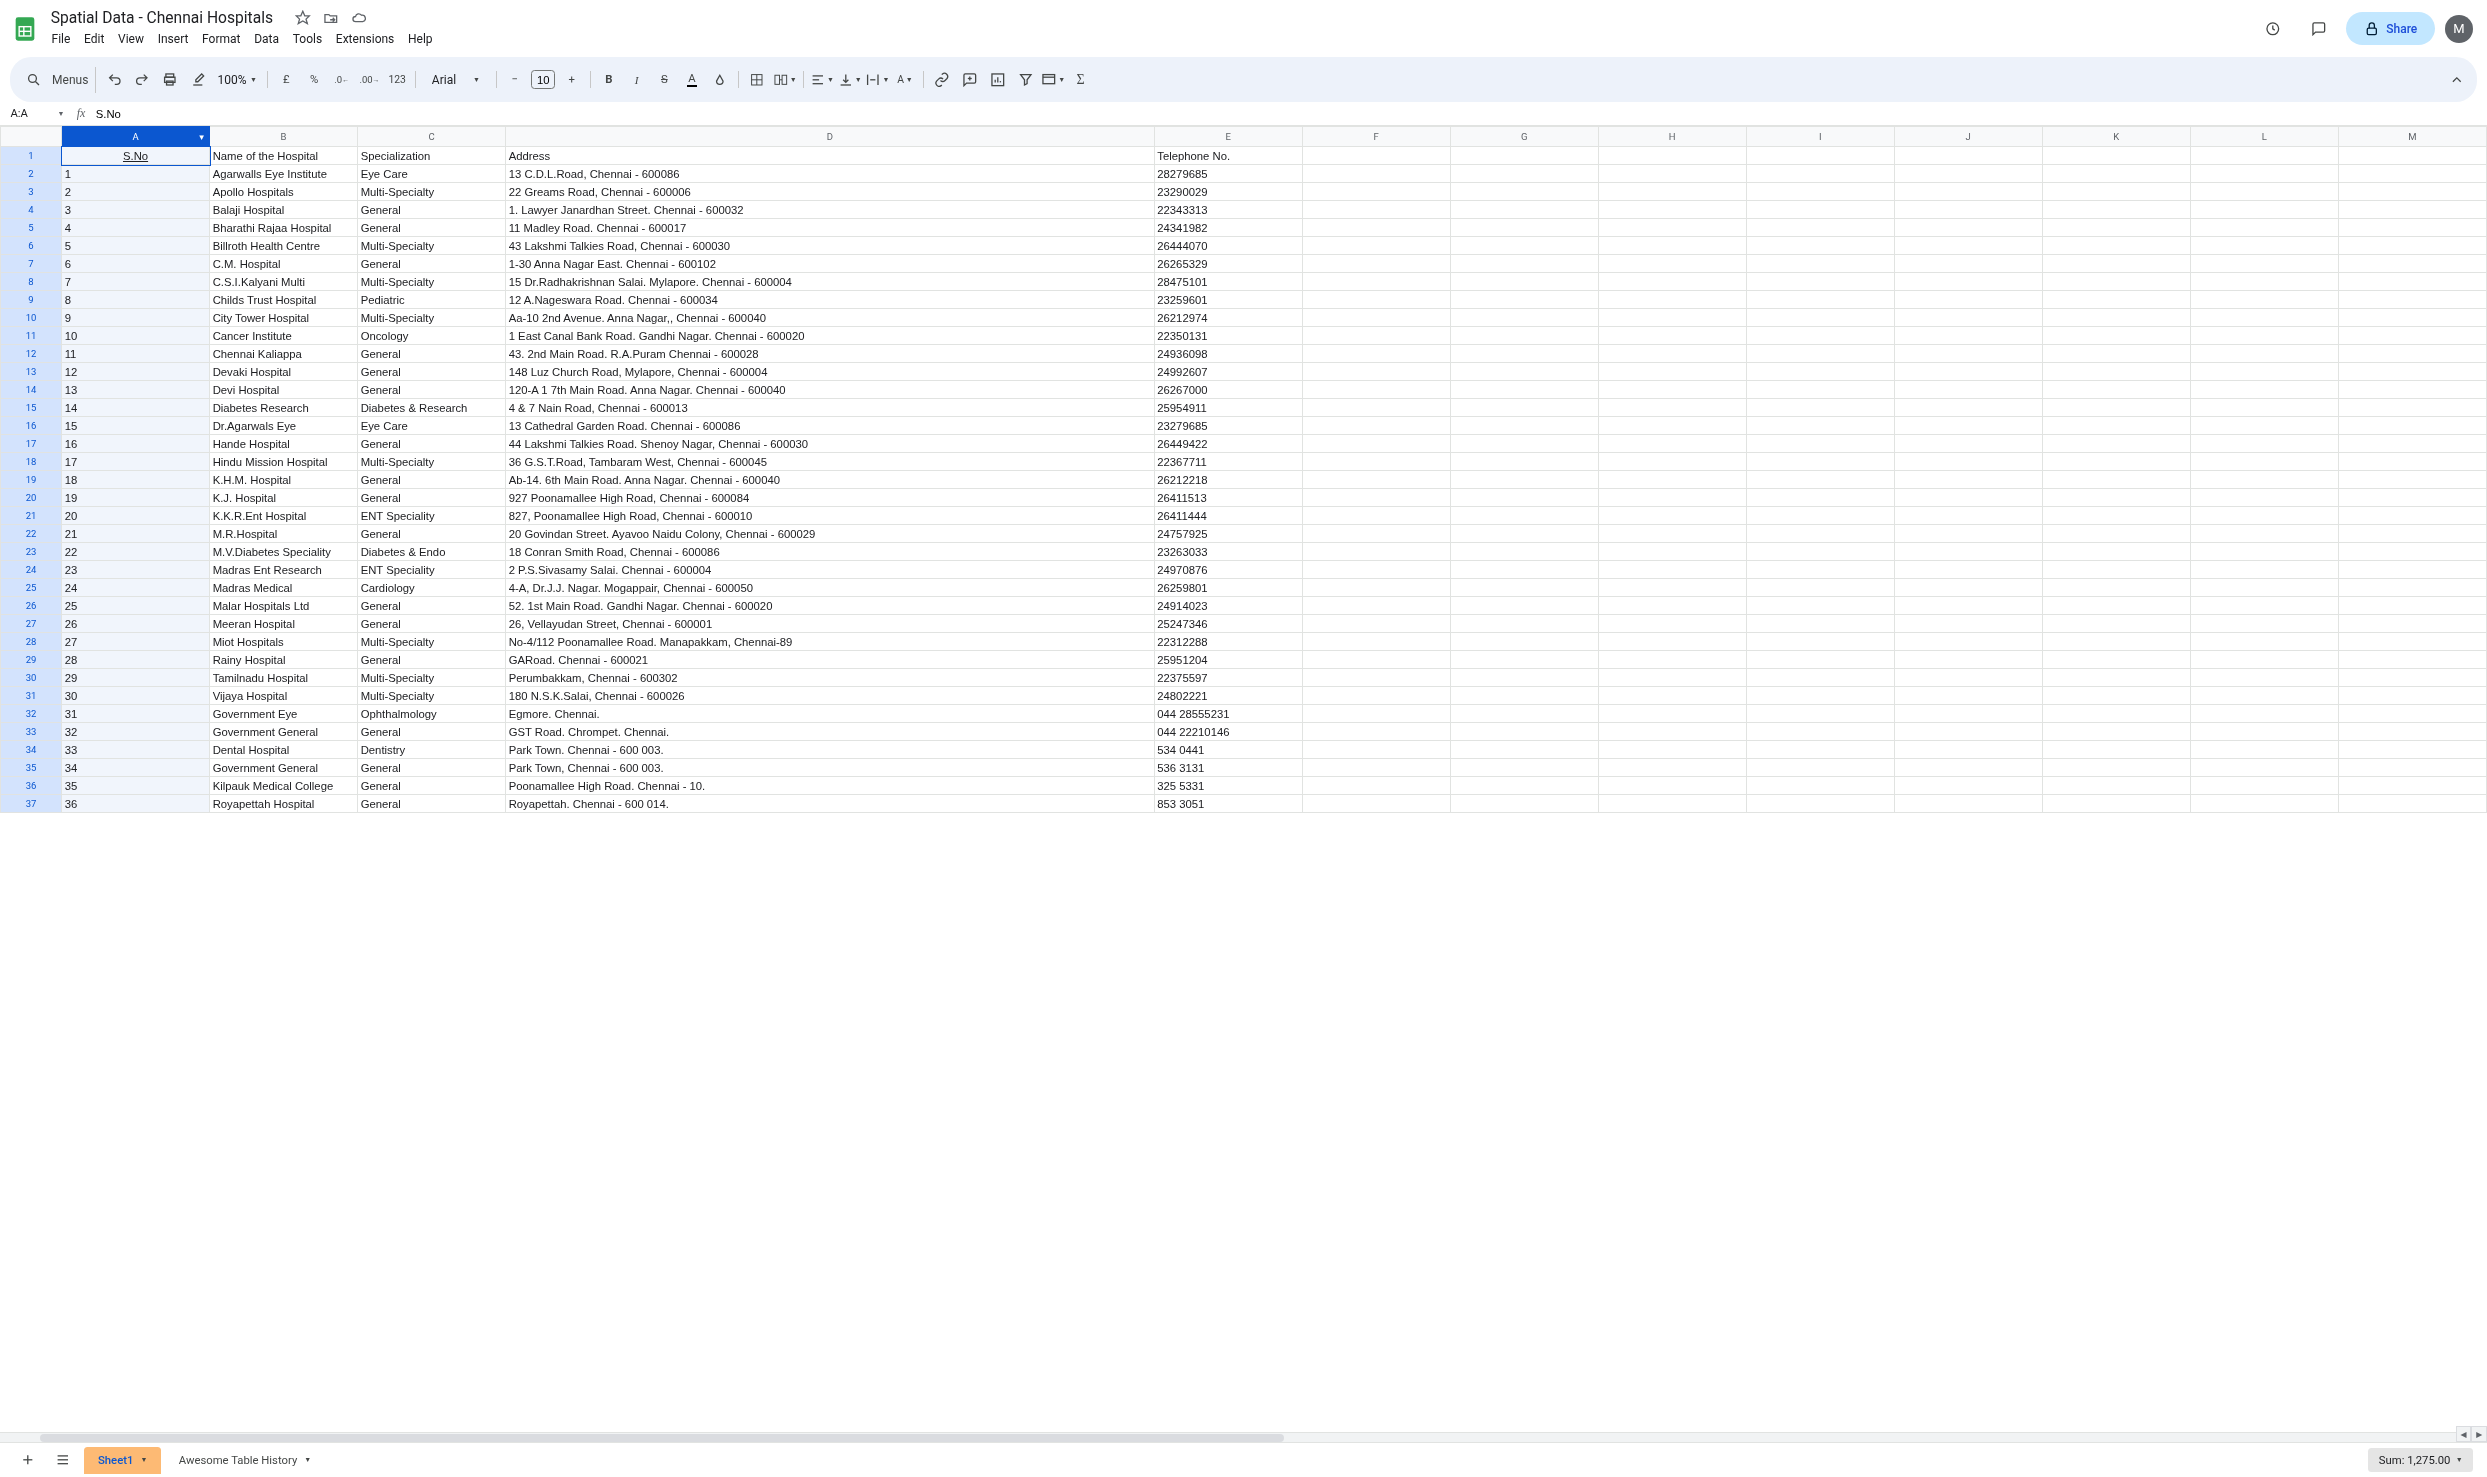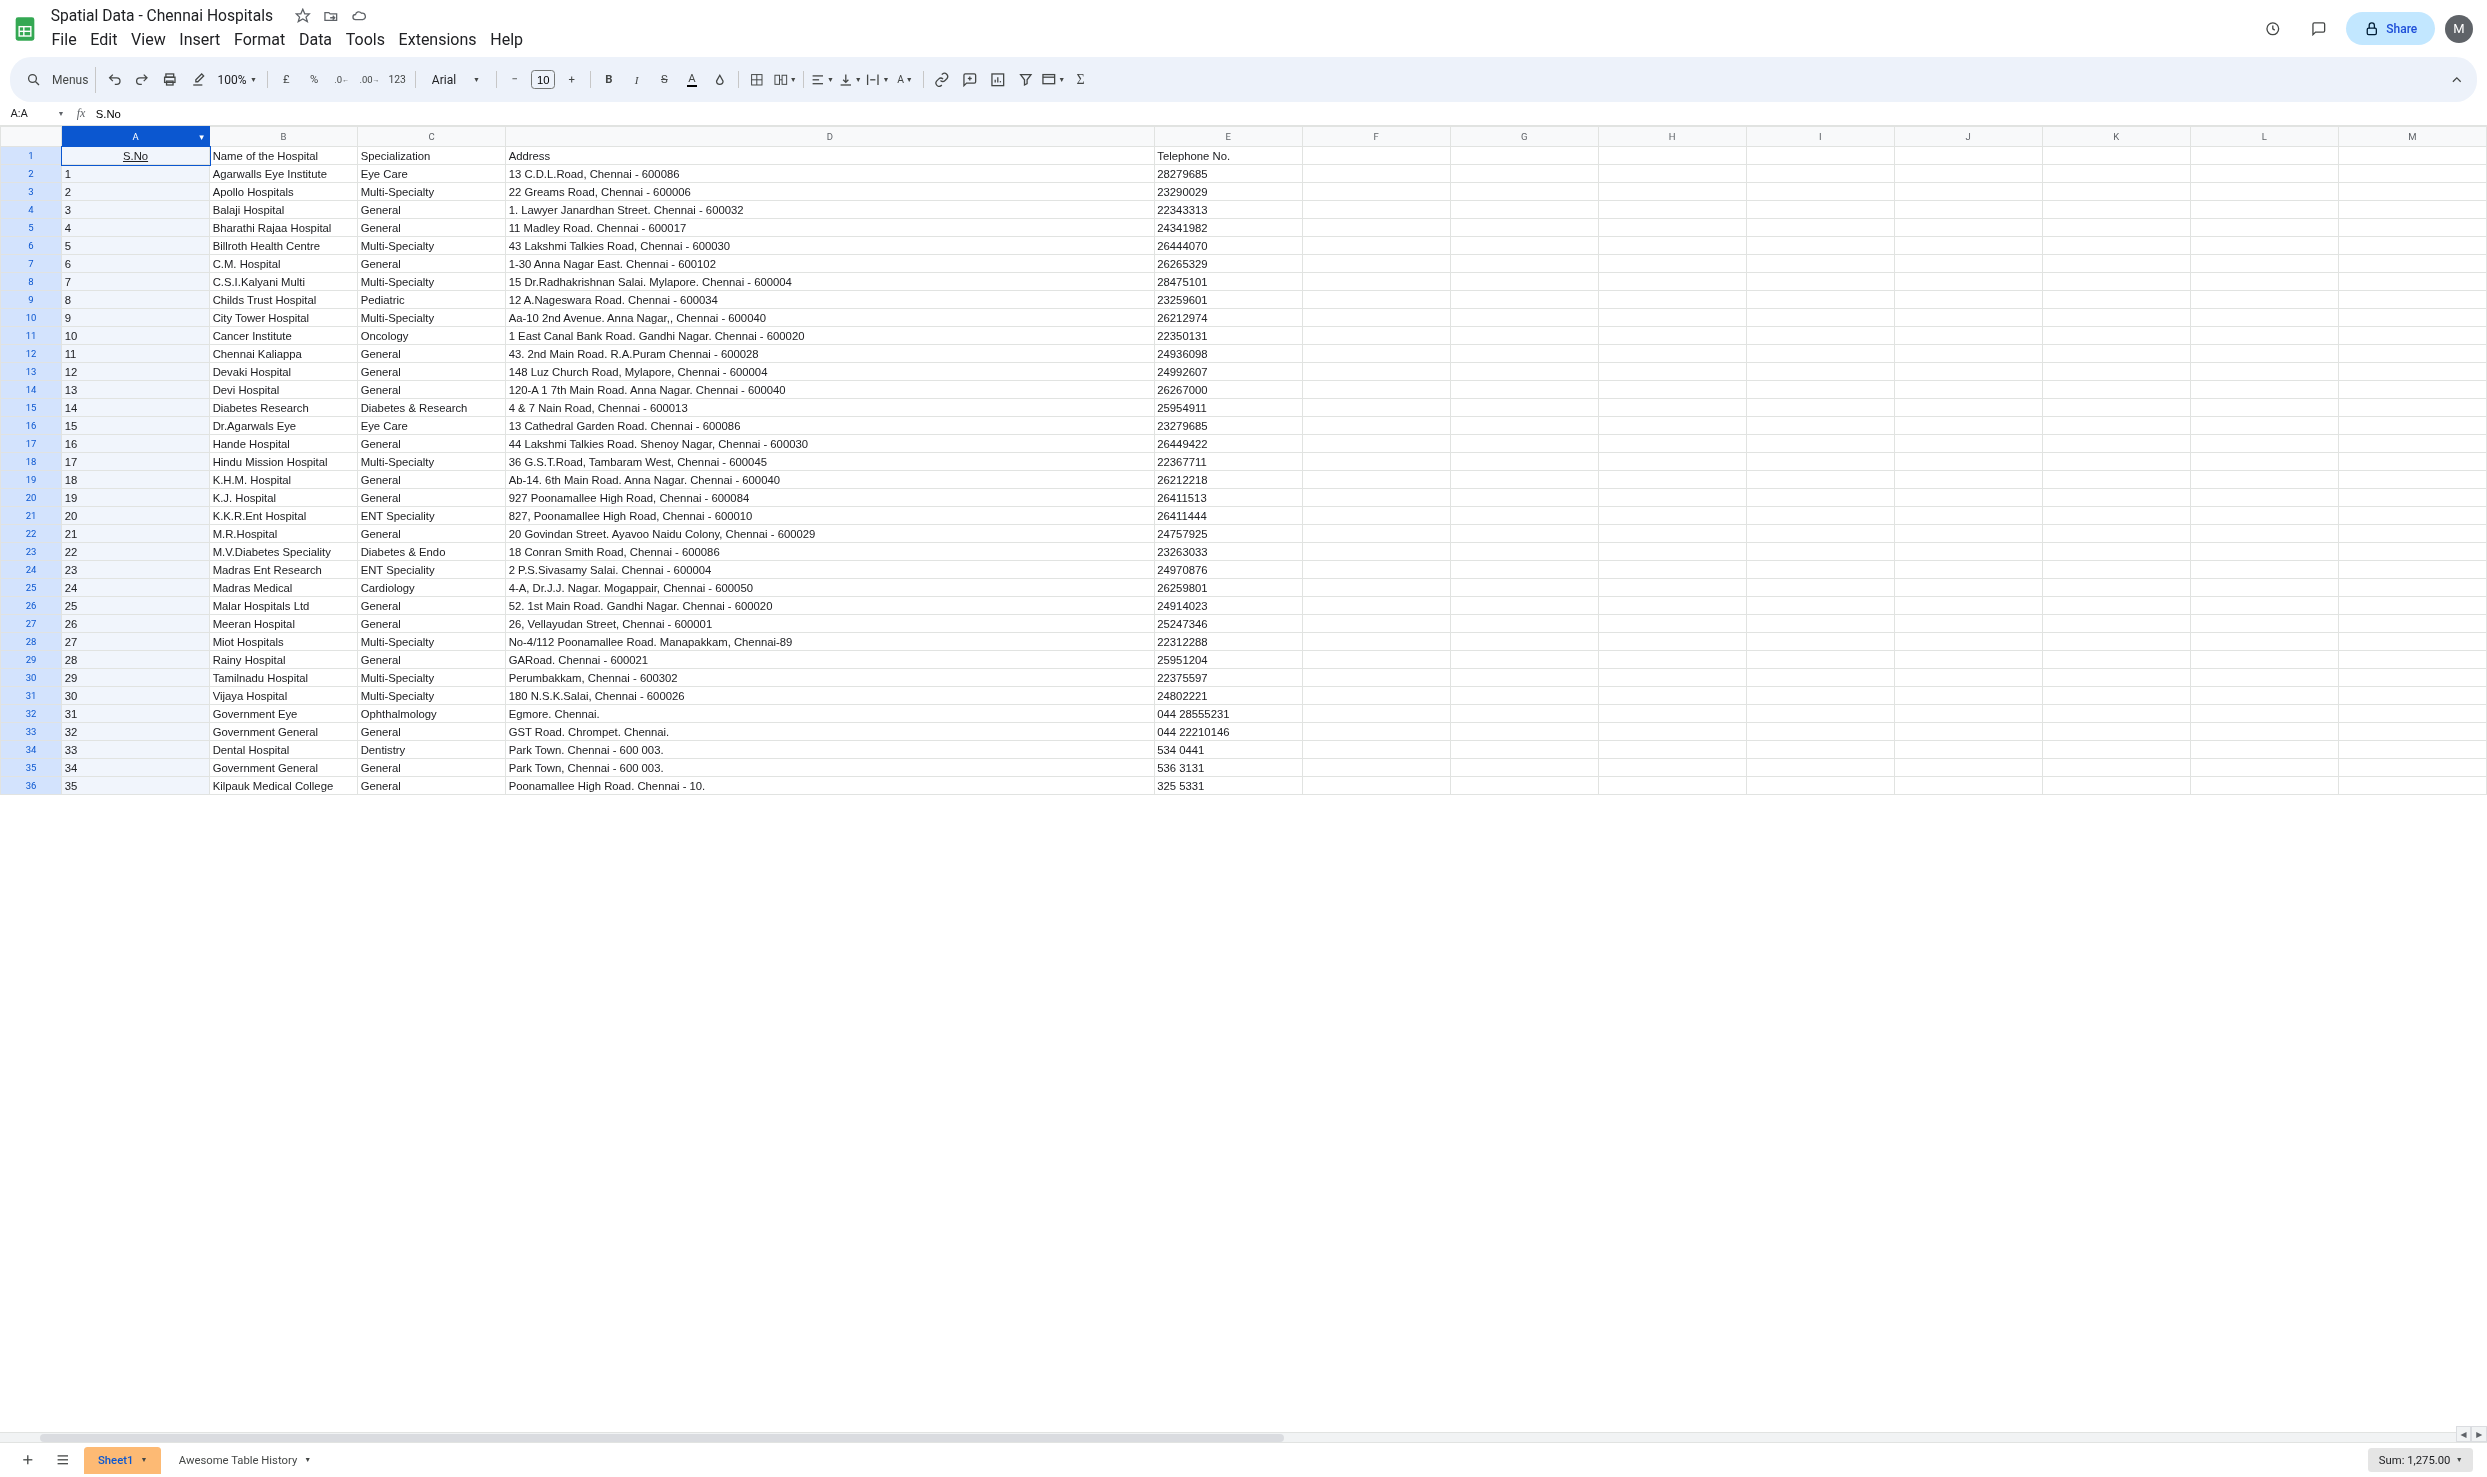--- a/index.html
+++ b/index.html
@@ -7,21 +7,21 @@
 
 
 .header { display: flex; align-items: center; padding: 7px 14px 0 7px; height: 50px; }
 .sheets-logo { width: 35px; height: 35px; display: flex; align-items: center; justify-content: center; }
 .sheets-logo svg { width: 28px; height: 28px; }
 .title-area { flex: 1; display: flex; flex-direction: column; margin-left: 3.5px; }
 .title-row { display: flex; align-items: center; gap: 16px; }
 .doc-title { font-size: 15.6px; color: #202124; padding: 1.7px 5.2px; }
 .title-icons { display: flex; gap: 10.4px; color: #5f6368; }
 .title-icons span { cursor: pointer; width: 17.4px; height: 17.4px; display: flex; align-items: center; justify-content: center; }
-.menu-bar { display: flex; gap: 1.7px; font-size: 16px; color: #202124; }
+.menu-bar { display: flex; gap: 1.7px; font-size: 12px; color: #202124; }
 .menu-item { padding: 3.5px 6px; cursor: pointer; border-radius: 3.5px; }
 .header-right { display: flex; align-items: center; gap: 10.4px; }
 .header-icon-btn { width: 35px; height: 35px; display: flex; align-items: center; justify-content: center; color: #5f6368; cursor: pointer; border-radius: 50%; }
 .share-btn { background: #c2e7ff; color: #1d4ed8; padding: 8.7px 17.4px; border-radius: 35px; display: flex; align-items: center; gap: 7px; font-size: 12px; font-weight: 500; cursor: pointer; }
 .avatar { width: 28px; height: 28px; border-radius: 50%; background: #5f6368; color: #fff; display: flex; align-items: center; justify-content: center; font-size: 13px; }
 
 
 .toolbar { display: flex; align-items: center; background: #edf2fa; border-radius: 21px; margin: 7px 10.4px 0 10.4px; padding: 3.5px 7px; height: 45px; gap: 1.7px; }
 .tb-btn { width: 26px; height: 26px; display: flex; align-items: center; justify-content: center; cursor: pointer; color: #444746; border-radius: 3.5px; font-size: 11.3px; }
 .tb-sep { width: 0.9px; height: 17.4px; background: #c7c7c7; margin: 0 3.5px; }
@@ -913,20 +913,36 @@
             <td class="cell">325 5331</td>
             <td class="cell"></td>
             <td class="cell"></td>
             <td class="cell"></td>
             <td class="cell"></td>
             <td class="cell"></td>
             <td class="cell"></td>
             <td class="cell"></td>
             <td class="cell"></td>
           </tr>
+          <tr>
+            <th class="row-header in-selection">37</th>
+            <td class="cell selected-col">36</td>
+            <td class="cell">Royapettah Hospital</td>
+            <td class="cell">General</td>
+            <td class="cell">Royapettah. Chennai - 600 014.</td>
+            <td class="cell">853 3051</td>
+            <td class="cell"></td>
+            <td class="cell"></td>
+            <td class="cell"></td>
+            <td class="cell"></td>
+            <td class="cell"></td>
+            <td class="cell"></td>
+            <td class="cell"></td>
+            <td class="cell"></td>
+          </tr>
         </tbody>
       </table>
   </div>
 </div>
 
 <div class="hscroll-track">
     <div class="hscroll-thumb"></div>
   </div>
 
 <div class="bottom-bar">

